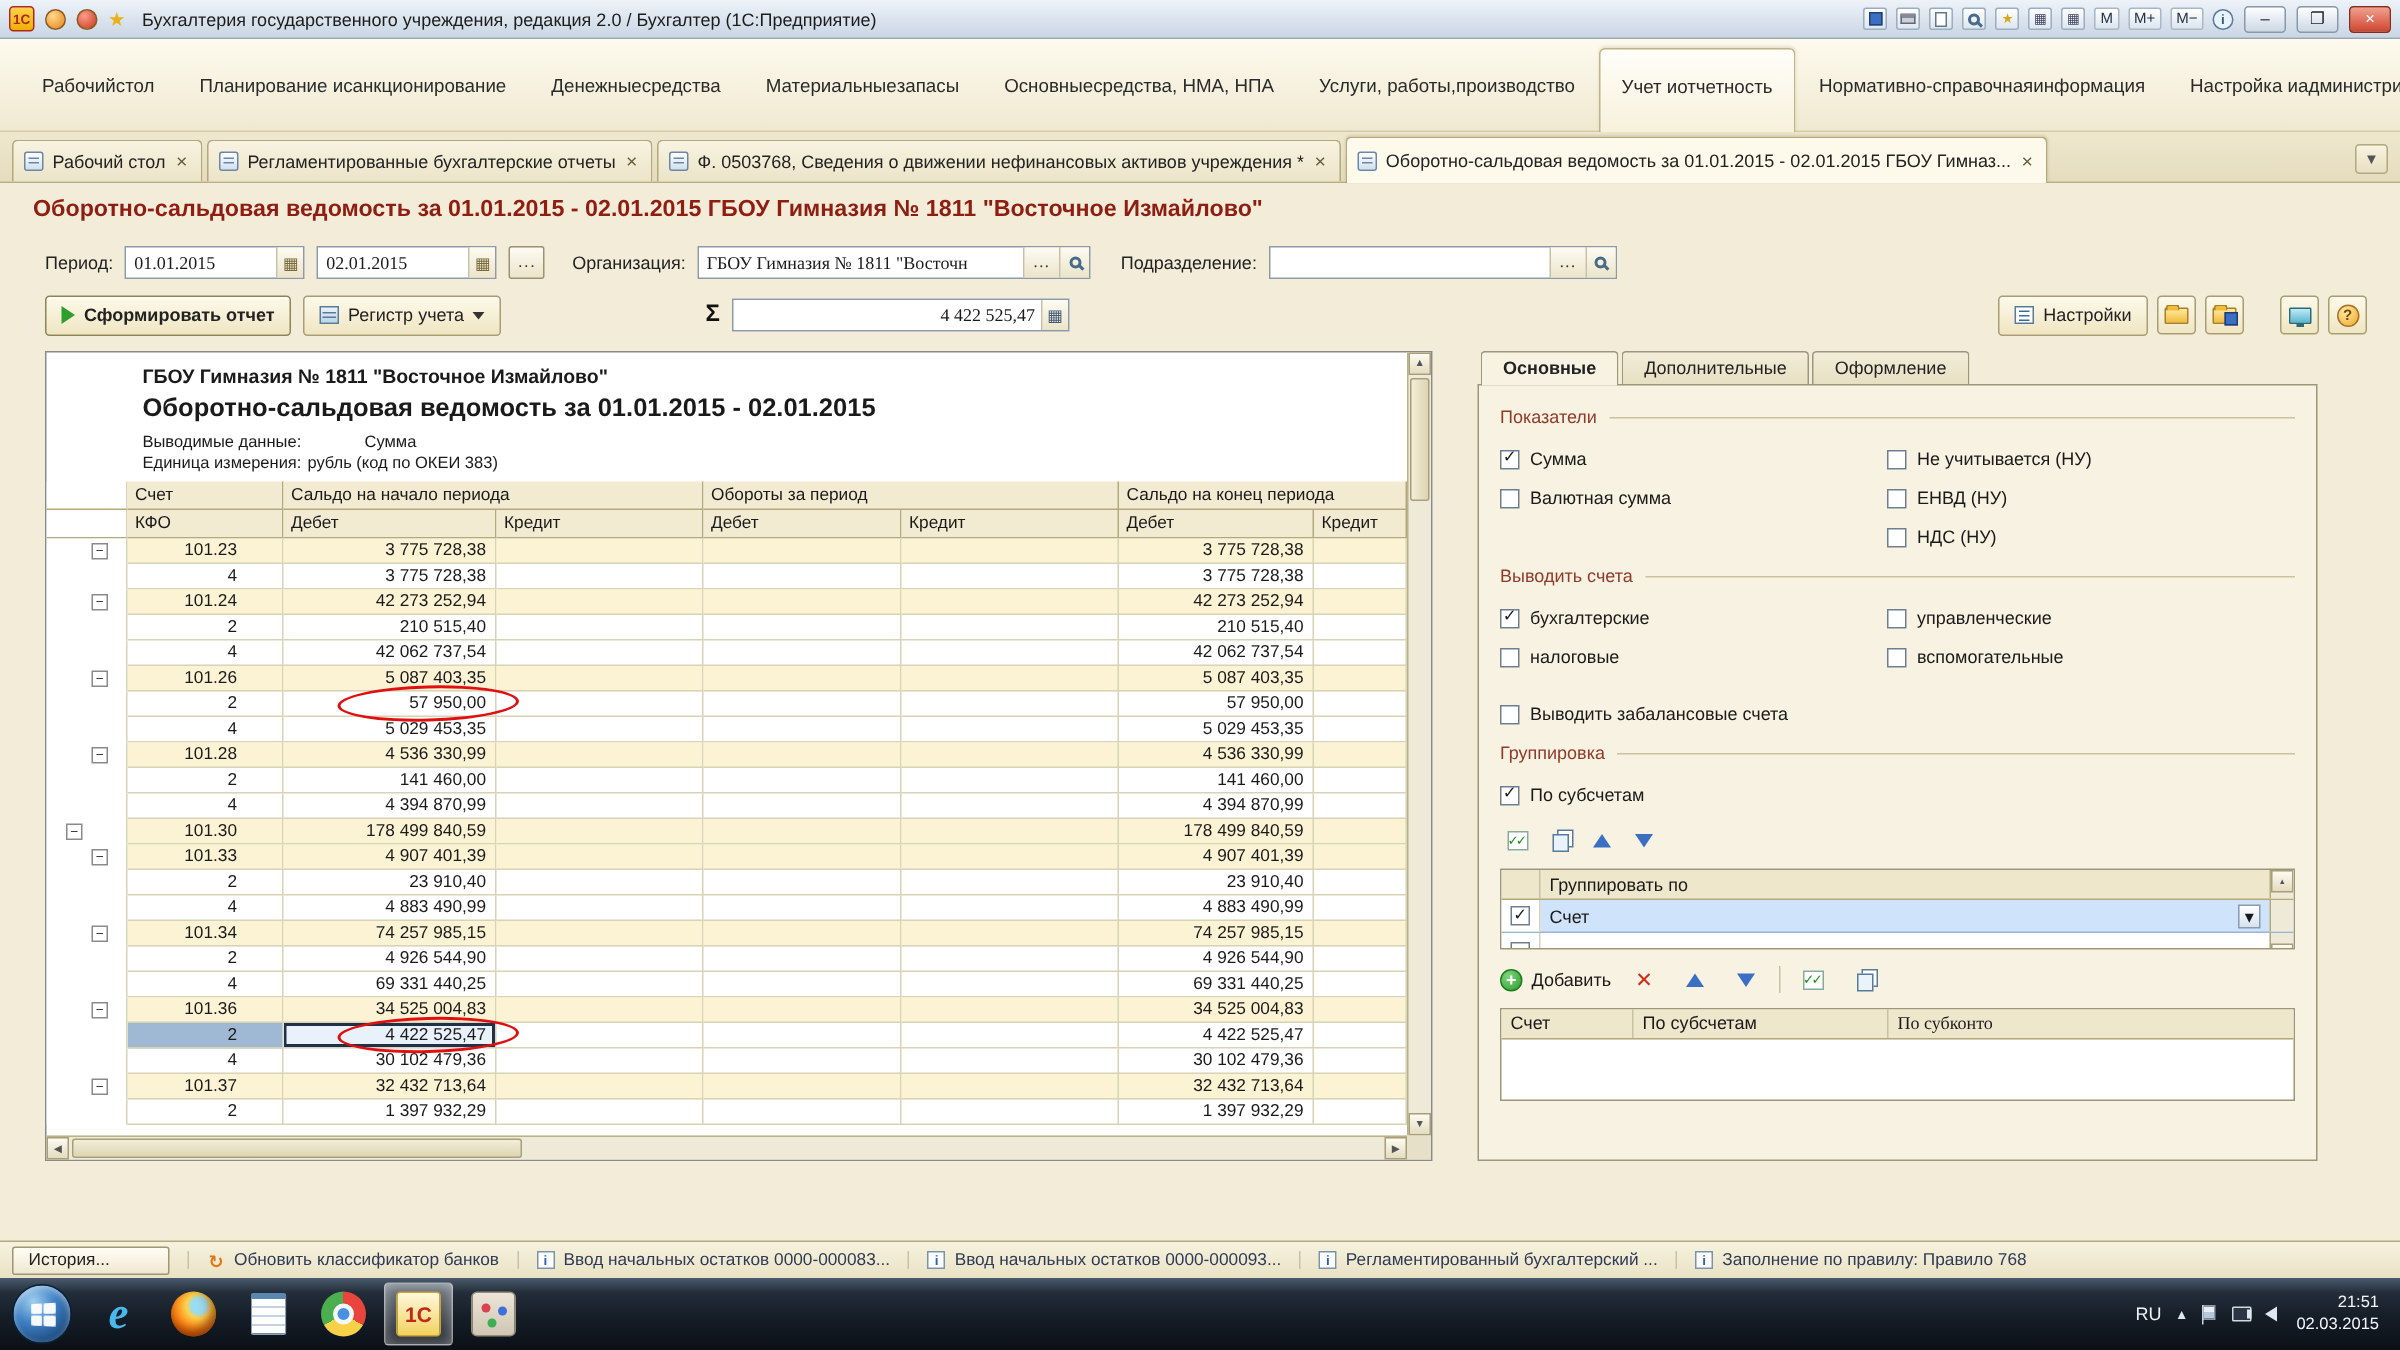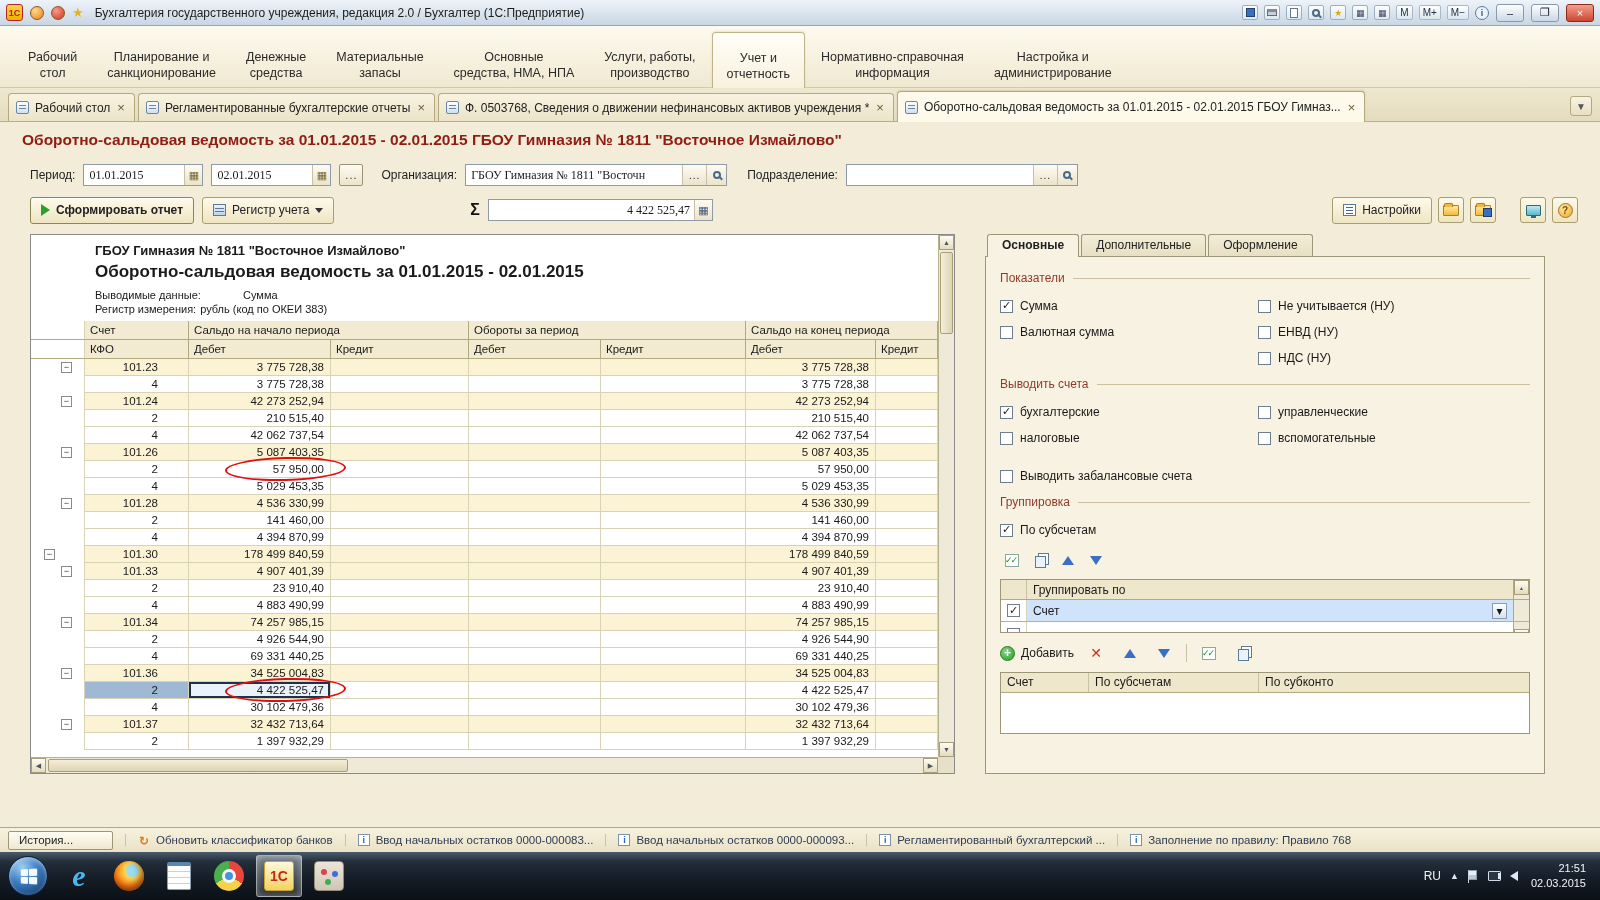--- a/index.html
+++ b/index.html
@@ -20,21 +20,21 @@
   .tb-sq .pg { width:8px; height:10px; background:#fff; border:1px solid #678; }
   .tb-sq .dsk { width:9px; height:9px; background:#3a6fc4; border:1px solid #23406e; }
   .tb-sq .prn { width:10px; height:7px; background:#c8d2da; border:1px solid #667; border-top:3px solid #889; }
   .mem { font-size:10px; color:#234; padding:1px 3px; border:1px solid #aab8c6; border-radius:2px; background:linear-gradient(#fff,#dbe5ee); }
   .info-ico { width:14px; height:14px; border-radius:50%; border:1px solid #5a7a9a; color:#345a7a; font-size:9px; font-weight:bold; display:grid; place-items:center; background:#eaf2fa; }
   .win-btn { width:28px; height:18px; border:1px solid #8a99a9; border-radius:3px; display:grid; place-items:center; font-size:11px; color:#223; background:linear-gradient(#fdfeff,#ccd8e4); margin-left:1px; }
   .win-btn.close { background:linear-gradient(#f2a08e,#cf4530); color:#fff; border-color:#8c2a1a; }
 
   
   .ribbon { height:62px; flex:0 0 62px; background:linear-gradient(#fdfaee,#f0e9d1); display:flex; align-items:stretch; padding:6px 10px 0 14px; gap:2px; border-bottom:1px solid #d4cba6; }
-  .rsec { display:flex; flex-direction:column; justify-content:flex-end; align-items:center; text-align:center; line-height:1.3; padding:2px 14px 6px; color:#2a2a2a; font-size:12.5px; border-radius:4px 4px 0 0; cursor:default; white-space:nowrap; }
+  .rsec { display:flex; justify-content:flex-start; align-items:center; text-align:center; line-height:1.3; padding:2px 14px 6px; color:#2a2a2a; font-size:12.5px; border-radius:4px 4px 0 0; cursor:default; white-space:nowrap; }
   .rsec.f-active { background:linear-gradient(#fffef8,#f7f1dd); border:1px solid #bfb488; border-bottom:none; box-shadow:0 -1px 2px rgba(120,100,40,.15); margin-bottom:-1px; z-index:2; }
 
   
   .doctabs { height:34px; flex:0 0 34px; background:linear-gradient(#efe8cf,#e5dcbe); display:flex; align-items:flex-end; padding:4px 8px 0; gap:3px; border-bottom:1px solid #b9ae85; }
   .dtab { display:flex; align-items:center; gap:6px; height:28px; padding:0 8px 0 7px; background:linear-gradient(#f8f3e1,#ece4c8); border:1px solid #b3a87e; border-bottom:none; border-radius:4px 4px 0 0; font-size:12px; color:#222; white-space:nowrap; max-width:485px; }
   .dtab .dt-label { overflow:hidden; text-overflow:ellipsis; }
   .dtab.f-active { background:#fdfaec; height:31px; font-weight:normal; box-shadow:0 -1px 2px rgba(120,100,40,.2); margin-bottom:-1px; z-index:2; }
   .dt-ico { width:13px; height:13px; flex:0 0 13px; background:linear-gradient(#fff,#cfe0ef); border:1px solid #6a87a6; border-radius:2px; position:relative; }
   .dt-ico::after { content:""; position:absolute; left:2px; right:2px; top:3px; height:1px; background:#6a87a6; box-shadow:0 3px 0 #6a87a6; }
   .dt-close { color:#6a5a3a; font-size:13px; line-height:1; padding:0 1px; cursor:pointer; }
@@ -171,21 +171,21 @@
 
   .add-row { display:flex; align-items:center; gap:10px; margin:9px 0 8px; }
   .add-btn { display:flex; align-items:center; gap:6px; border:none; background:none; font-size:12px; color:#1a1a1a; }
   .add-ico { width:15px; height:15px; border-radius:50%; background:radial-gradient(circle at 35% 30%,#7ed67e,#2e9e2e); color:#fff; font-weight:bold; font-size:12px; line-height:1; display:grid; place-items:center; border:1px solid #1e7a1e; }
   .del-ico { color:#d42a1a; font-weight:bold; font-size:14px; }
   .add-row .sep { width:1px; height:18px; background:#c9c1a3; }
 
   .grid2 { border:1px solid #9e9678; background:#fff; }
   .g2-head { height:20px; background:#efe7cc; border-bottom:1px solid #b3a97f; display:flex; }
   .g2-head > div { padding:2px 6px; border-right:1px solid #c9c1a3; white-space:nowrap; }
-  .g2-c1 { width:88px; flex:0 0 88px; } .g2-c2 { width:170px; flex:0 0 170px; } .g2-c3 { flex:1; border-right:none !important; }
+  .g2-c1 { width:88px; flex:0 0 88px; } .g2-c2 { width:170px; flex:0 0 170px; } .g2-c3 { flex:1; border-right:none !important;font-family:Liberation Serif, serif; }
   .g2-body { height:40px; }
 
   
   .statusbar { height:25px; flex:0 0 25px; background:linear-gradient(#f7f2de,#e9e2c6); border-top:1px solid #b3a97f; display:flex; align-items:center; padding:0 8px; gap:12px; font-size:11.5px; color:#2e3b55; }
   .hist-btn { border:1px solid #9e9678; background:linear-gradient(#fffdf4,#efe8d0); border-radius:2px; padding:2px 8px 3px 10px; color:#222; min-width:105px; }
   .sb-item { display:flex; align-items:center; gap:6px; border-left:1px solid #c9c1a3; padding-left:12px; white-space:nowrap; }
   .sb-ico { width:12px; height:12px; border:1px solid #7a92aa; background:#fff; color:#2a62b8; font-size:9px; font-weight:bold; display:grid; place-items:center; }
   .sb-ico::before { content:"i"; }
   .sb-item.f-refresh .sb-ico { border:none; background:none; color:#e07818; font-size:12px; }
   .sb-item.f-refresh .sb-ico::before { content:"↻"; }
@@ -400,21 +400,21 @@
       </div>
     </div>
 
     <div class="main">
 
       <div class="report">
         <div class="report-body">
           <div class="rep-company">ГБОУ Гимназия № 1811 "Восточное Измайлово"</div>
           <div class="rep-title">Оборотно-сальдовая ведомость за 01.01.2015 - 02.01.2015</div>
           <div class="rep-meta"><span class="ml">Выводимые данные:</span><span class="mv">Сумма</span></div>
-          <div class="rep-meta m2"><span>Регистр измерения:</span><span class="mv">рубль (код по ОКЕИ 383)</span></div>
+          <div class="rep-meta m2"><span>Единица измерения:</span><span class="mv">рубль (код по ОКЕИ 383)</span></div>
 
           <div class="rtable">
             <div class="hr1">
               <div class="c-tree"></div>
               <div class="c-acc">Счет</div>
               <div class="c-sp1">Сальдо на начало периода</div>
               <div class="c-sp2">Обороты за период</div>
               <div class="c-sp3">Сальдо на конец периода</div>
             </div>
             <div class="hr2">

